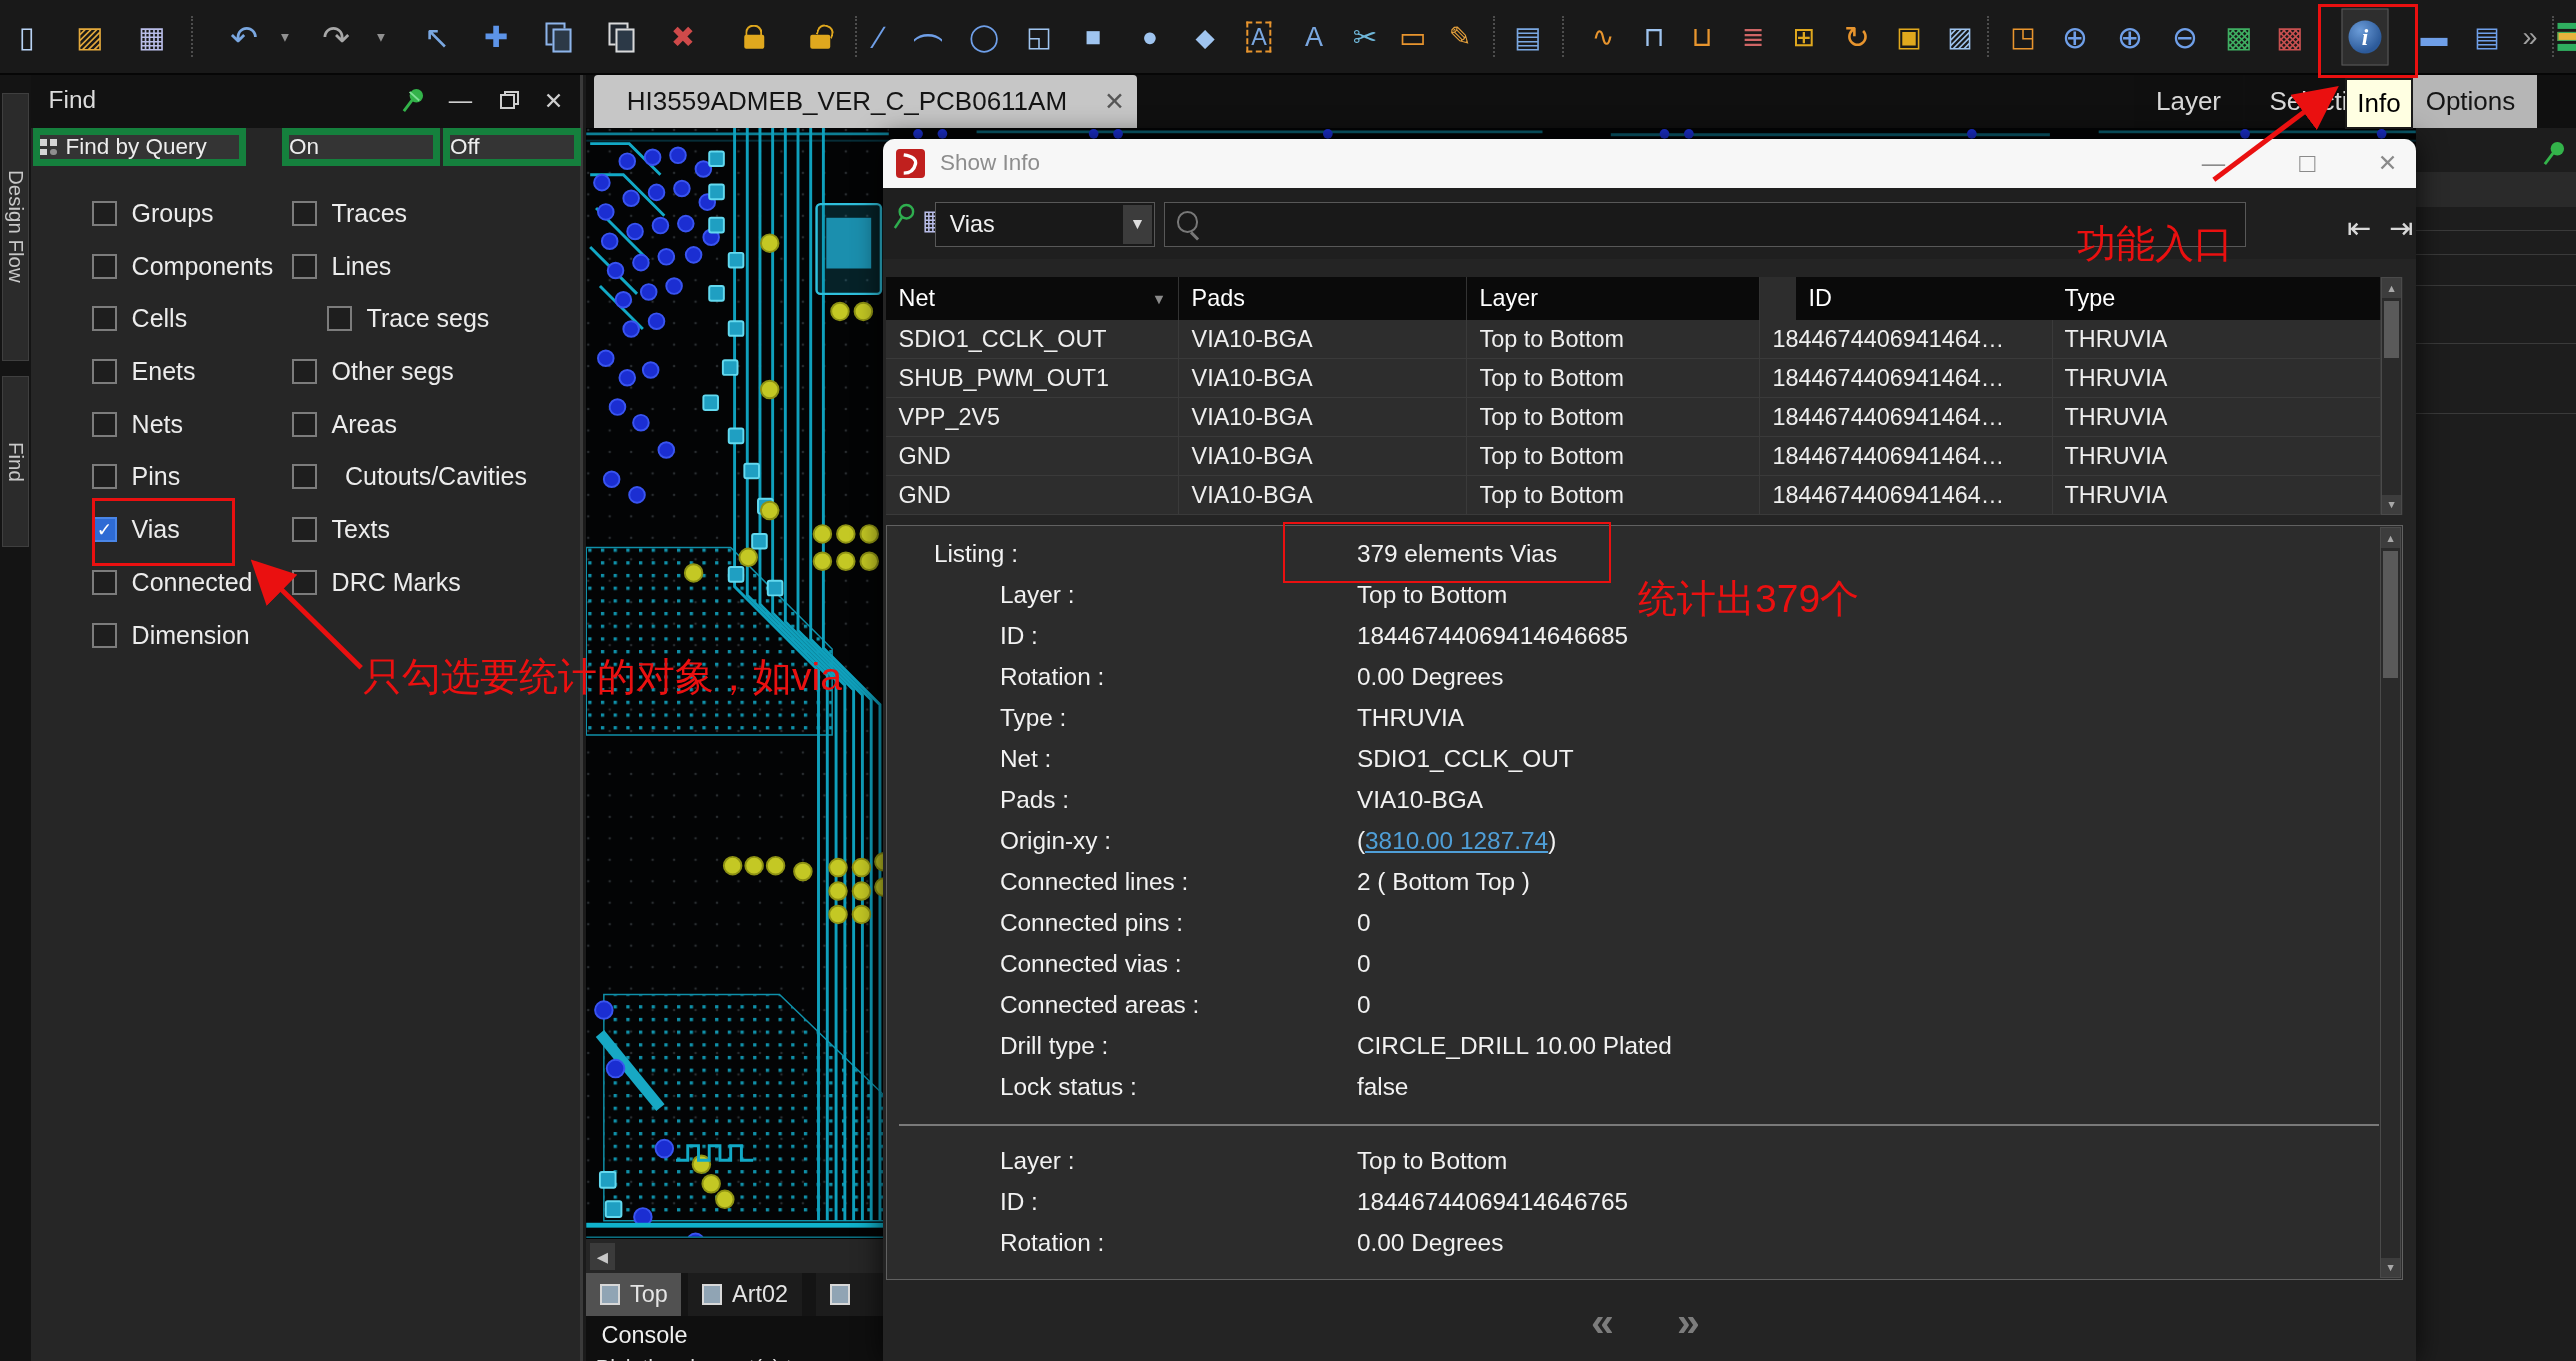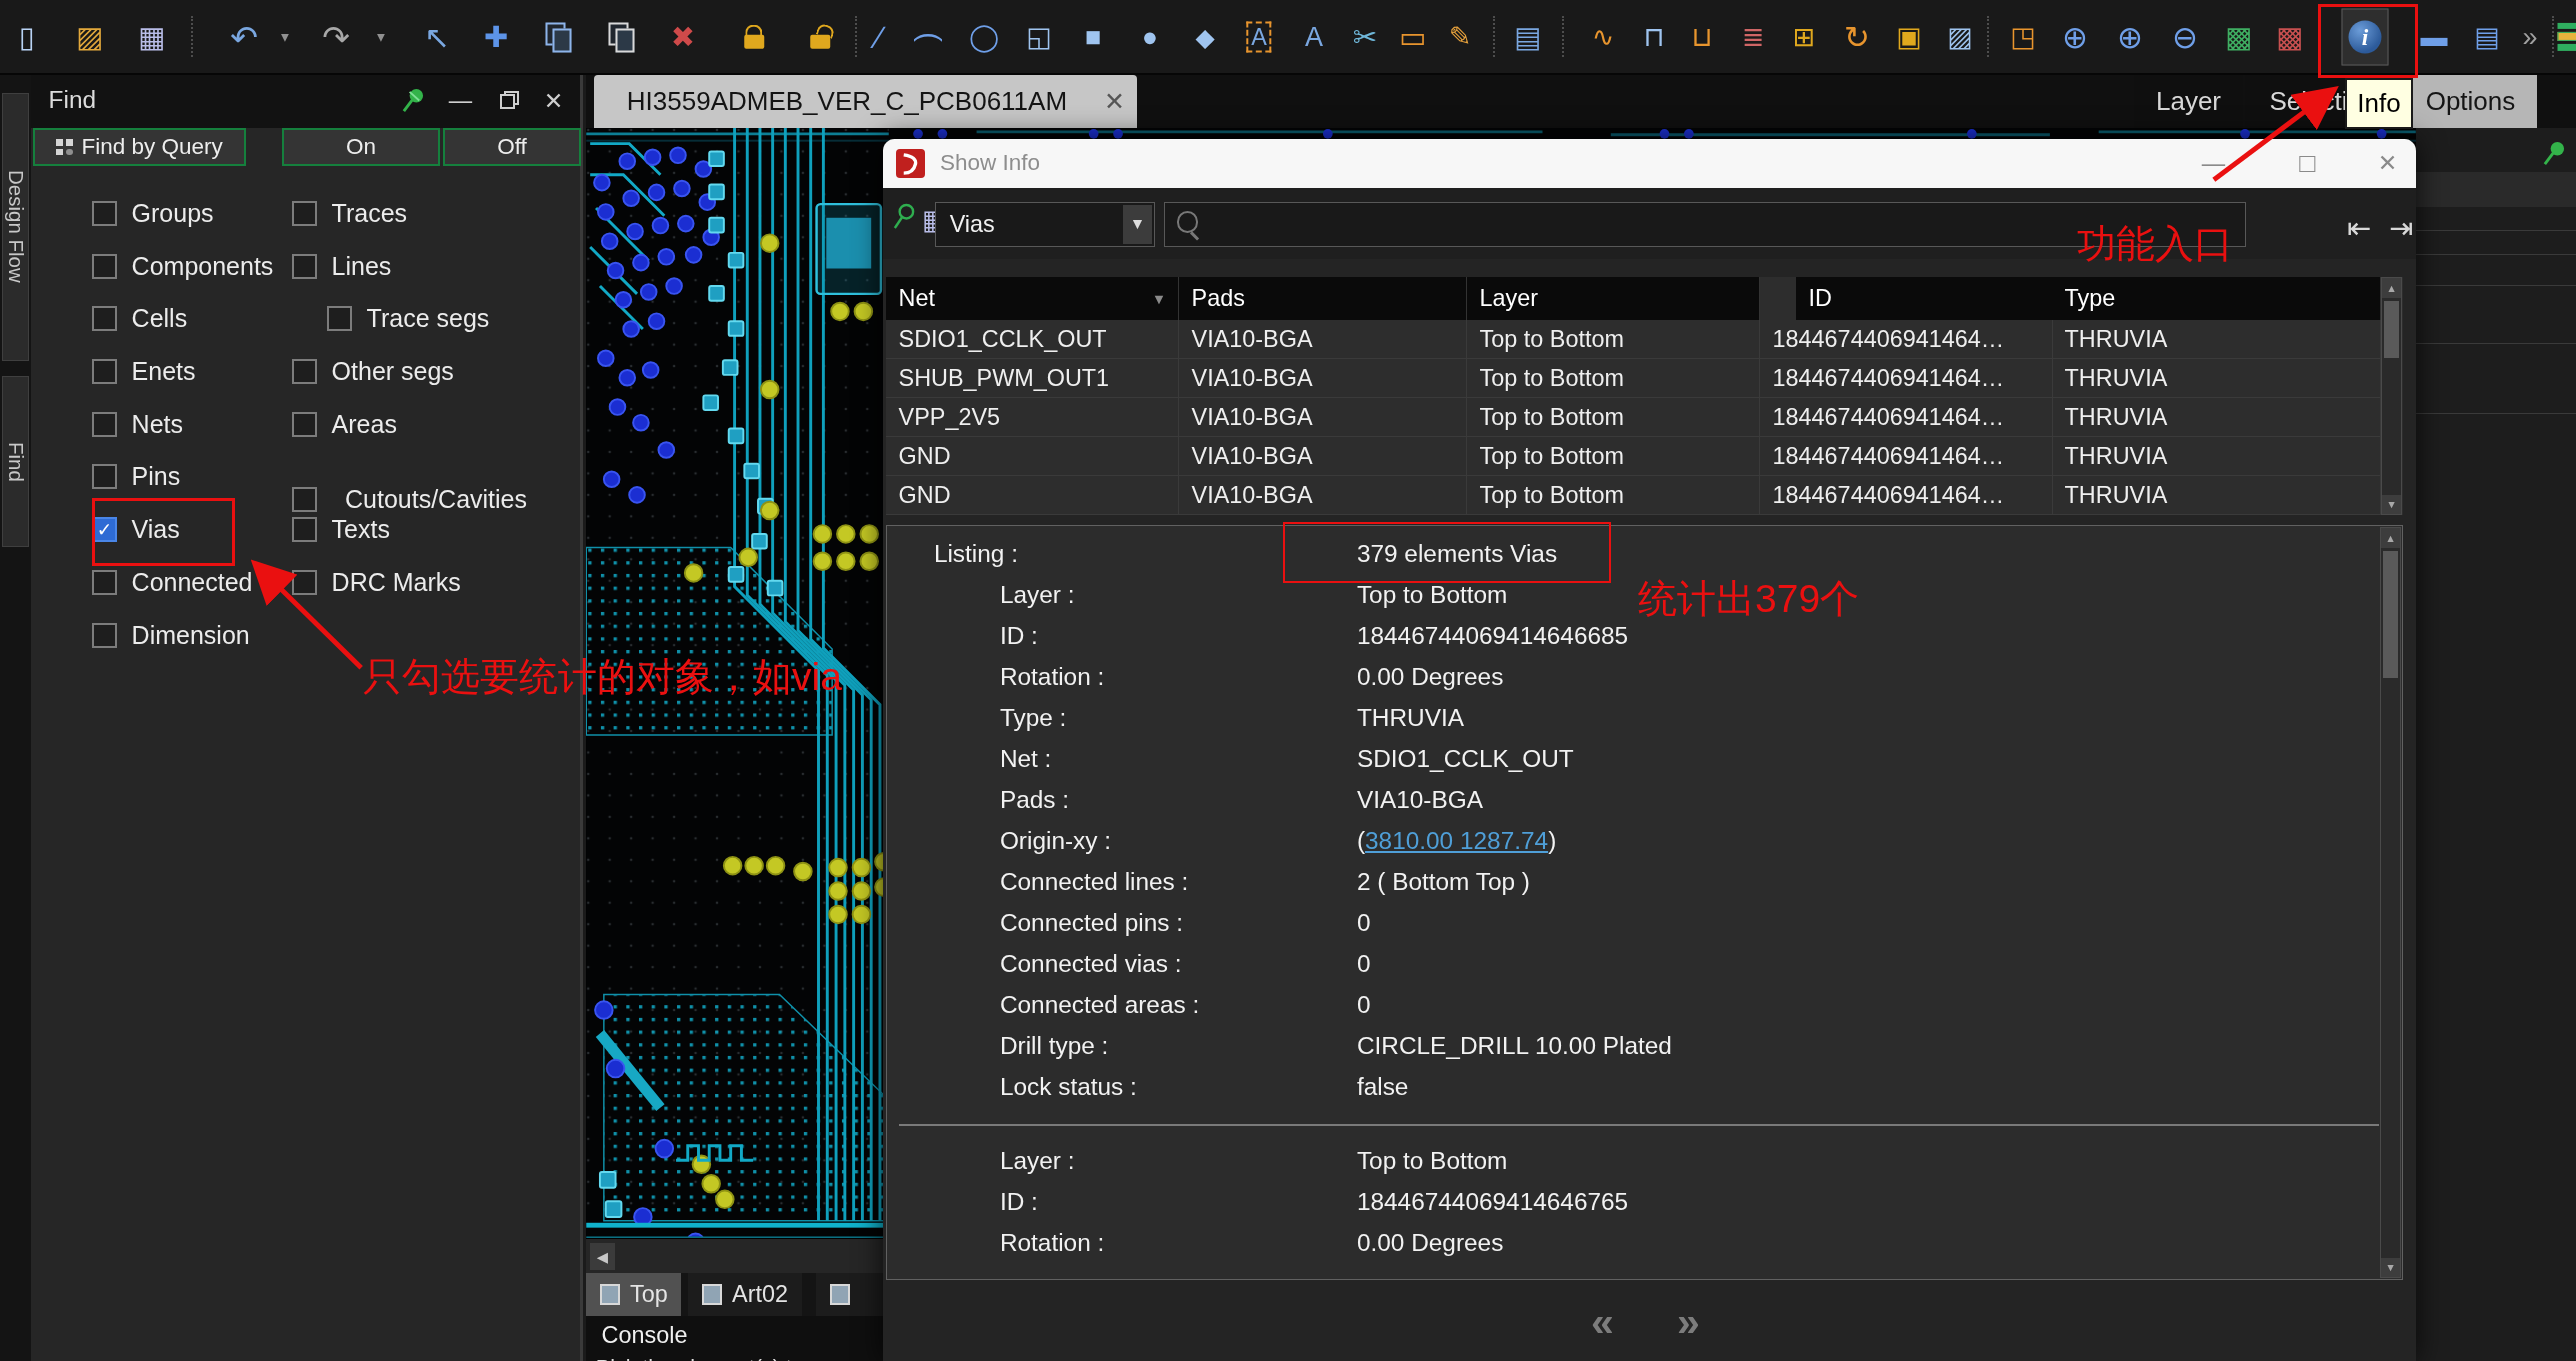--- a/index.html
+++ b/index.html
@@ -58,22 +58,22 @@
   #consolebar .msg{position:absolute;left:9.8px;top:40px;font-size:21.5px;color:#dcdcdc;white-space:nowrap;}
   
   #findpanel{left:31px;top:73px;width:552px;height:1288px;background:#262626;border-right:3.9px solid #3a3a3a;z-index:5;box-sizing:border-box;}
   #findpanel .ptitle{position:absolute;left:0;top:0;width:100%;height:55px;background:#121212;}
   #findpanel .ptitle .t{position:absolute;left:17.6px;top:12.7px;font-size:24.4px;color:#dcdcdc;}
   .ticon{position:absolute;top:13.7px;color:#cfcfcf;font-size:23.4px;width:29px;text-align:center;}
   .restore-ic{position:relative;width:15.6px;height:15.6px;top:17.6px;}
   .restore-ic i{position:absolute;width:10.7px;height:10.7px;border:2px solid #cfcfcf;}
   .restore-ic i:first-child{left:3.9px;top:0;}
   .restore-ic i:last-child{left:0;top:3.9px;background:#121212;}
-  .fbtn{position:absolute;background:#343434;border:2px solid #15803d;color:#ededed;font-size:22.5px;
-      display:flex;align-items:center;justify-content:center;box-sizing:border-box;}
+  .fbtn{position:absolute;background:#343434;border:7px solid #15803d;color:#ededed;font-size:22.5px;
+      display:flex;align-items:center;box-sizing:border-box;}
   .grid4{position:relative;width:16.6px;height:16.6px;margin-right:8.8px;}
   .grid4 i{position:absolute;width:6.8px;height:6.8px;background:#d5d5d5;}
   .grid4 i:nth-child(2){left:9.8px;top:0;}
   .grid4 i:nth-child(3){left:0;top:9.8px;}
   .grid4 i:nth-child(4){left:9.8px;top:9.8px;background:#8f8f8f;border-radius:50%;}
   .cbrow{position:absolute;display:flex;align-items:center;gap:14.6px;}
   .cb{width:25px;height:25px;background:#1e1e1e;border:2px solid #7c7c7c;box-sizing:border-box;
       display:flex;align-items:center;justify-content:center;}
   .cb.on{background:#2e6bd4;border-color:#4a86e8;color:#fff;font-size:18.5px;font-weight:bold;}
   .cblabel{font-size:25px;color:#ececec;}
@@ -567,21 +567,21 @@
           <span class="cblabel">Trace segs</span>
         </div>
         <div class="cbrow" style="left: 261px; top: 284px;">
           <span class="cb"></span>
           <span class="cblabel">Other segs</span>
         </div>
         <div class="cbrow" style="left: 261px; top: 337px;">
           <span class="cb"></span>
           <span class="cblabel">Areas</span>
         </div>
-        <div class="cbrow" style="left: 261px; top: 412px; gap: 28px;">
+        <div class="cbrow" style="left: 261px; top: 389px; gap: 28px;">
           <span class="cb"></span>
           <span class="cblabel">Cutouts/Cavities</span>
         </div>
         <div class="cbrow" style="left: 261px; top: 442px;">
           <span class="cb"></span>
           <span class="cblabel">Texts</span>
         </div>
         <div class="cbrow" style="left: 261px; top: 495px;">
           <span class="cb"></span>
           <span class="cblabel">DRC Marks</span>

